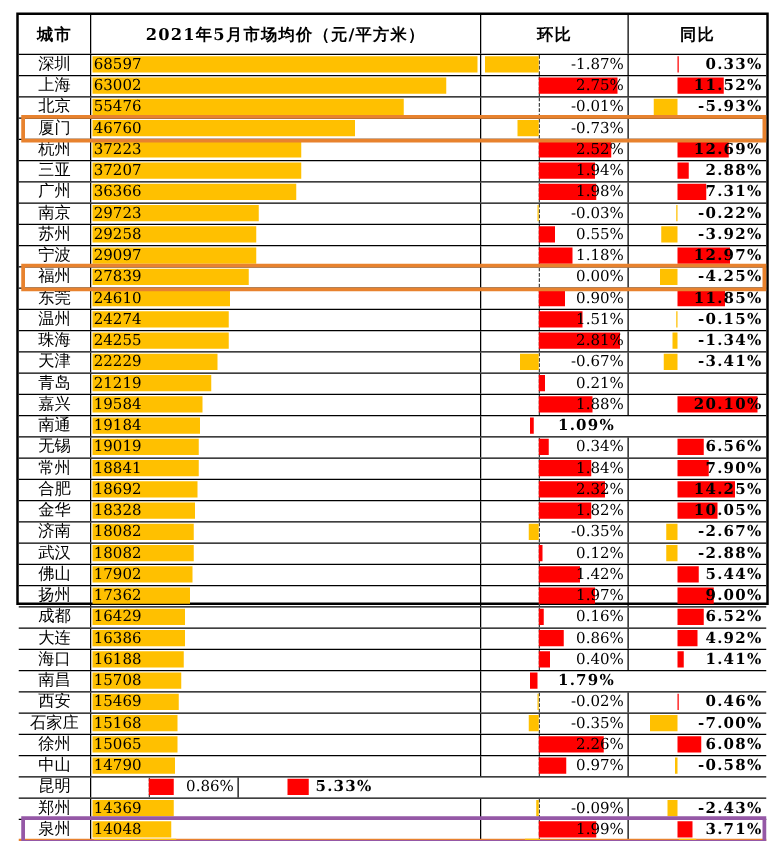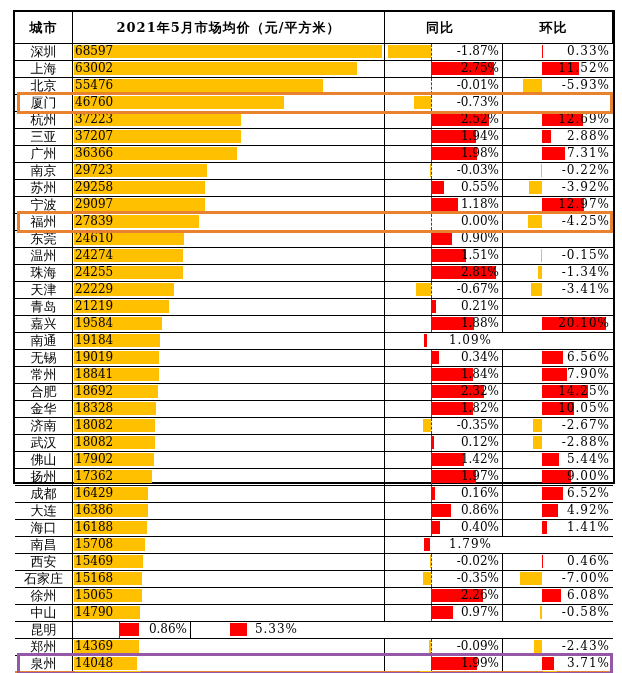--- a/index.html
+++ b/index.html
@@ -24,21 +24,21 @@
     display:flex;height:17px;box-sizing:border-box;border-bottom:1px solid #000;
   }
   .row:last-child{border-bottom:none;}
   .cell{
     position:relative;box-sizing:border-box;border-right:1px solid #000;
     overflow:hidden;height:100%;
   }
   .city-col{width:58px;}
   .price-col{width:312px;}
   .mom-col{width:118px;}
-  .yoy-col{width:110px;border-right:none;}
+  .yoy-col{width:110px;border-right:none;font-weight:bold;}
   .city-label{
     display:block;text-align:center;font-size:13px;line-height:15px;
     white-space:nowrap;
   }
   .bar{position:absolute;top:1px;height:13px;}
   .price-bar{left:1px;background:#FFC000;}
   .price-label{
     position:absolute;left:2px;top:0;font-size:12px;line-height:15px;z-index:2;
   }
   .zero-line{
@@ -62,22 +62,22 @@
   .cutoff-strip{position:absolute;left:0;top:0;width:100%;height:2px;}
   .cutoff-frag{position:absolute;top:0;height:2px;}
 </style>
 </head>
 <body>
 
 <div class="table">
   <div class="header-row">
     <div class="cell city-col">城市</div>
     <div class="cell price-col">2021年5月市场均价（元/平方米）</div>
+    <div class="cell mom-col">环比</div>
     <div class="cell yoy-col">同比</div>
-    <div class="cell mom-col">环比</div>
   </div>
   <div id="rows">
   <div class="row">
     <div class="cell city-col">
       <span class="city-label">深圳</span>
     </div>
     <div class="cell price-col">
       <div class="bar price-bar" style="width: 308px;"></div>
       <span class="price-label">68597</span>
     </div>
@@ -283,20 +283,24 @@
       <span class="city-label">东莞</span>
     </div>
     <div class="cell price-col">
       <div class="bar price-bar" style="width: 110px;"></div>
       <span class="price-label">24610</span>
     </div>
     <div class="cell mom-col">
       <div class="zero-line"></div>
       <div class="bar mom-bar" style="width: 21px; left: 46px; background: rgb(255, 0, 0);"></div>
       <span class="pct-label">0.90%</span>
+    </div>
+    <div class="cell yoy-col">
+      <div class="bar yoy-bar" style="width: 38px; left: 39px; background: rgb(255, 0, 0);"></div>
+      <span class="pct-label">11.85%</span>
     </div>
   </div>
 
   <div class="row">
     <div class="cell city-col">
       <span class="city-label">温州</span>
     </div>
     <div class="cell price-col">
       <div class="bar price-bar" style="width: 109px;"></div>
       <span class="price-label">24274</span>

